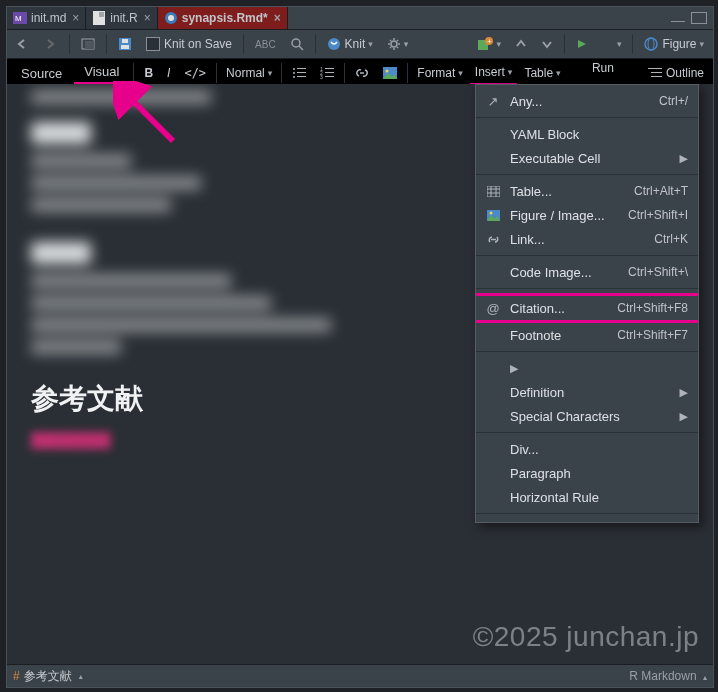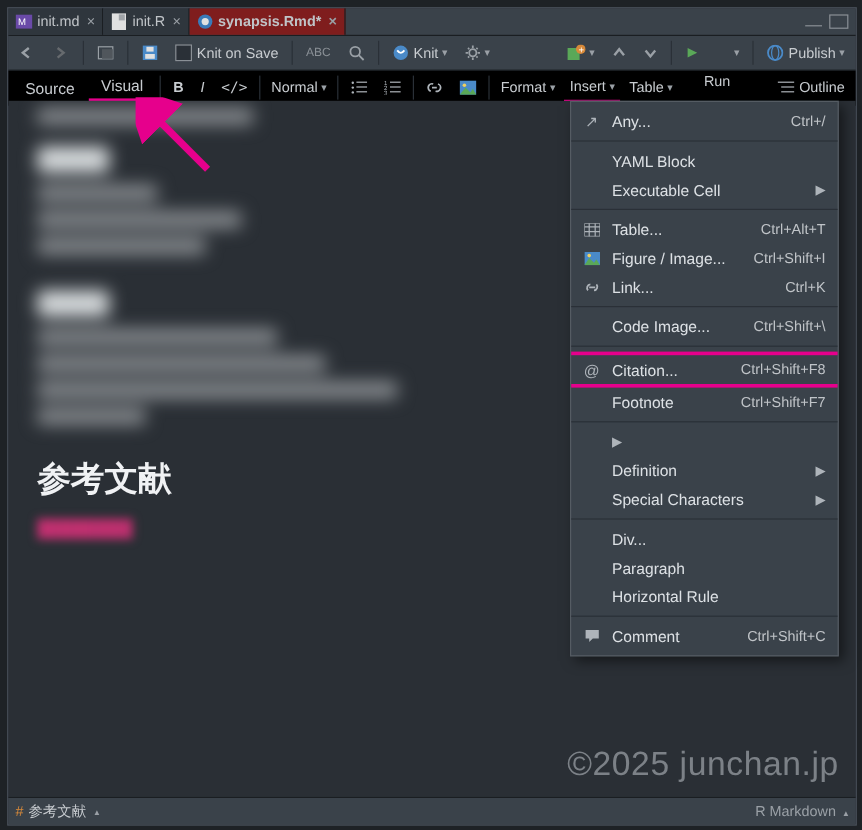--- a/index.html
+++ b/index.html
@@ -165,21 +165,21 @@
         </svg>
         <span style="margin-left:4px;margin-top:48px;">Run</span>
         <span class="caret">▾</span>
       </div>
     <div class="sep"></div>
     <div class="tbtn">
         <svg width="14" height="14">
           <circle cx="7" cy="7" r="6" fill="none" stroke="#4a8ac8" stroke-width="1.5"></circle>
           <ellipse cx="7" cy="7" rx="3" ry="6" fill="none" stroke="#4a8ac8" stroke-width="1"></ellipse>
         </svg>
-        <span style="margin-left:4px;">Publish</span>
+        <span style="margin-left:4px;">Figure</span>
         <span class="caret">▾</span>
       </div>
   </div>
 
   <div class="toolbar2">
     <div class="mode">Source</div>
     <div class="mode active">Visual</div>
     <div class="sep"></div>
     <div class="tbtn fmt">
         <b>B</b>
@@ -359,29 +359,20 @@
       </div>
     <div class="dd-item">
         <span class="dd-icon"></span>
         <span class="dd-label">Paragraph</span>
       </div>
     <div class="dd-item">
         <span class="dd-icon"></span>
         <span class="dd-label">Horizontal Rule</span>
       </div>
     <div class="dd-sep"></div>
-    <div class="dd-item">
-        <span class="dd-icon">
-          <svg width="13" height="12">
-            <path d="M1 1 L12 1 L12 8 L7 8 L4 11 L4 8 L1 8 Z" fill="#aeb4ba"></path>
-          </svg>
-        </span>
-        <span class="dd-label">Comment</span>
-        <span class="dd-short">Ctrl+Shift+C</span>
-      </div>
   </div>
 
   <div class="arrow-annot">
     <svg width="70" height="70">
         <defs>
           <marker id="ah" markerWidth="8" markerHeight="8" refX="2" refY="4" orient="auto">
             <path d="M0 0 L8 4 L0 8 Z" fill="#e6008c"></path>
           </marker>
         </defs>
         <line x1="60" y1="60" x2="14" y2="14" stroke="#e6008c" stroke-width="6" marker-end="url(#ah)"></line>

